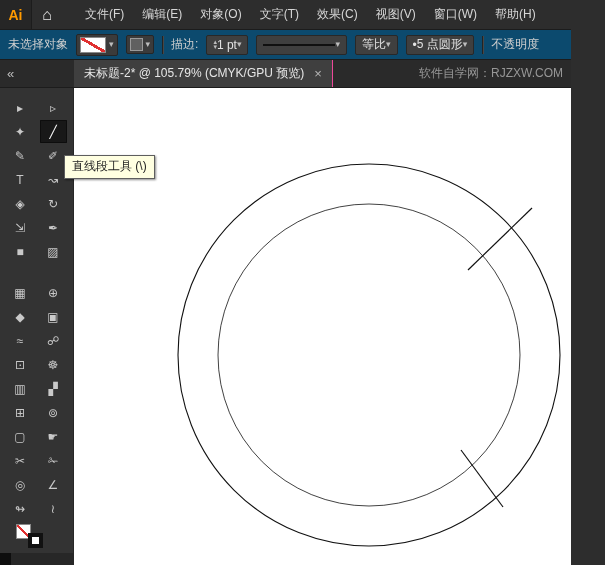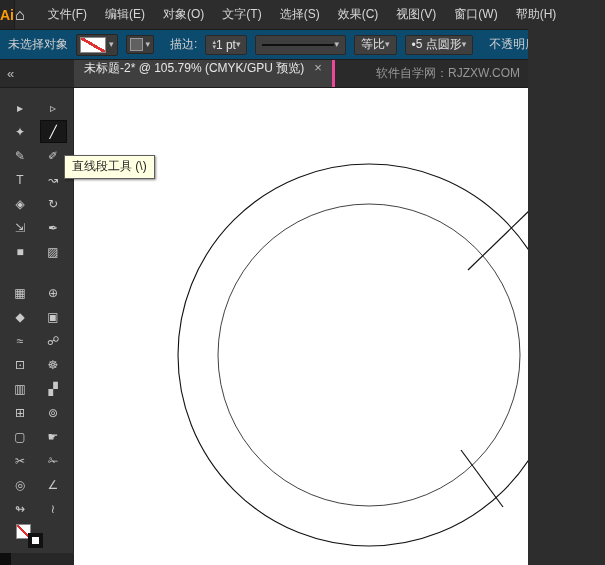--- a/index.html
+++ b/index.html
@@ -2,21 +2,21 @@
 <html><head>
 <meta charset="utf-8">
 <style>
   * { box-sizing: border-box; margin: 0; padding: 0; }
   html,body { width:605px; height:565px; overflow:hidden; }
   body {
     font-family: "Liberation Sans", "DejaVu Sans", sans-serif;
     background:#2d2d2d; font-size:12px; color:#d6d6d6;
     -webkit-font-smoothing: antialiased;
   }
-  .app { position:relative; width:528px; height:565px; display:flex; flex-direction:column; }
+  .app { position:relative; width:571px; height:565px; display:flex; flex-direction:column; }
 
   
   .menubar { height:30px; background:#2d2d2d; border-bottom:1px solid #1c1c1c;
              display:flex; align-items:stretch; flex:0 0 30px; }
   .logo { width:32px; display:flex; align-items:center; justify-content:center;
           background:#262626; color:#ff9a00; font-weight:bold; font-size:14px;
           border-right:1px solid #1c1c1c; cursor:default; }
   .home { width:30px; display:flex; align-items:center; justify-content:center;
           color:#e8e8e8; font-size:16px; }
   .menus { display:flex; align-items:flex-start; margin-left:14px; }
@@ -40,22 +40,22 @@
            background:#3f3f3f; border:1px solid #282828; border-radius:2px; color:#e2e2e2; }
   .stepper { display:inline-flex; flex-direction:column; justify-content:center; line-height:0.6;
              color:#bdbdbd; font-size:7px; }
   .linestroke { display:inline-block; width:72px; height:2px; background:#101010; }
 
   
   .tabbar { height:28px; background:#2a2a2a; border-bottom:1px solid #1c1c1c;
             display:flex; align-items:stretch; flex:0 0 28px; }
   .collapse-btn { width:74px; display:flex; align-items:center; padding-left:7px;
                   color:#bdbdbd; font-size:13px; letter-spacing:-2px; }
-  .doc-tab { display:flex; align-items:flex-start; gap:10px; padding:0 10px;
-             background:#3f3f3f; border-right:3px solid #ec4899; color:#e6e6e6; }
+  .doc-tab { display:flex; align-items:center; gap:10px; padding:0 10px;
+             background:#3f3f3f; border-right:1px solid #ec4899; color:#e6e6e6; }
   .tab-close { color:#b5b5b5; font-size:13px; cursor:default; }
   .tabbar-right { margin-left:auto; display:flex; align-items:center; padding-right:8px; color:#979797; }
 
   
   .main { flex:1 1 auto; display:flex; min-height:0; }
 
   
   .toolpanel { width:74px; background:#333333; border-right:1px solid #262626;
                display:flex; flex-direction:column; position:relative; }
   .tools-grid { display:grid; grid-template-columns:27px 27px; justify-content:center;
@@ -93,21 +93,20 @@
 <div class="app">
 
   <div class="menubar">
     <div class="logo">Ai</div>
     <div class="home">⌂</div>
     <div class="menus" id="menu-items">
         <span class="menu-item">文件(F)</span>
         <span class="menu-item">编辑(E)</span>
         <span class="menu-item">对象(O)</span>
         <span class="menu-item">文字(T)</span>
-        <span class="menu-item">选择(S)</span>
         <span class="menu-item">效果(C)</span>
         <span class="menu-item">视图(V)</span>
         <span class="menu-item">窗口(W)</span>
         <span class="menu-item">帮助(H)</span>
       </div>
   </div>
 
   <div class="controlbar">
     <span class="cb-label">未选择对象</span>
 

